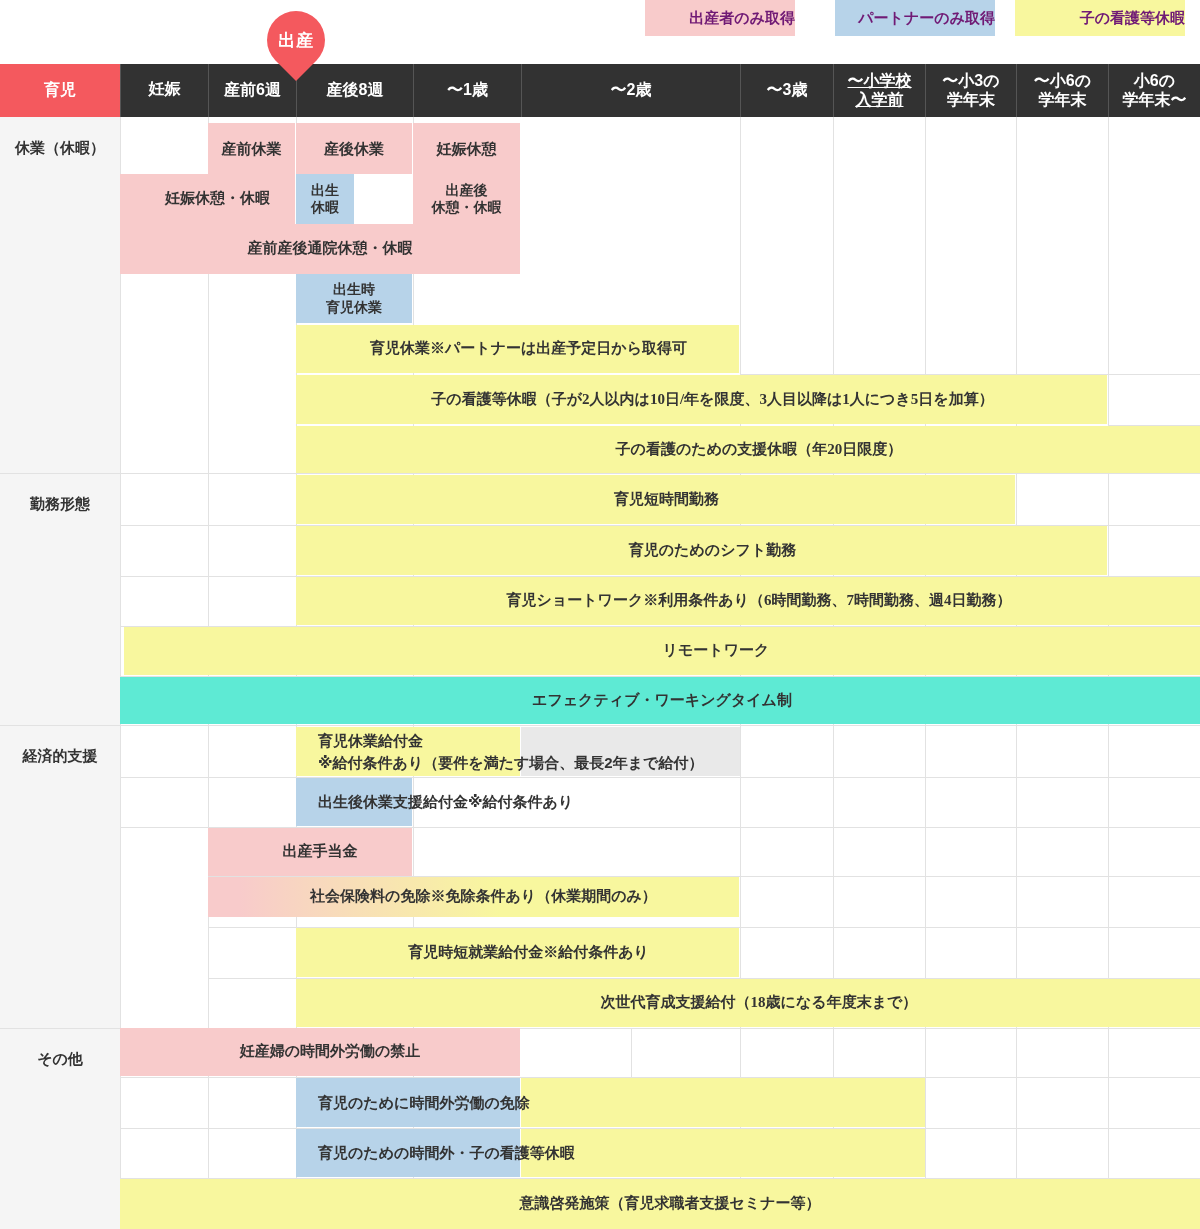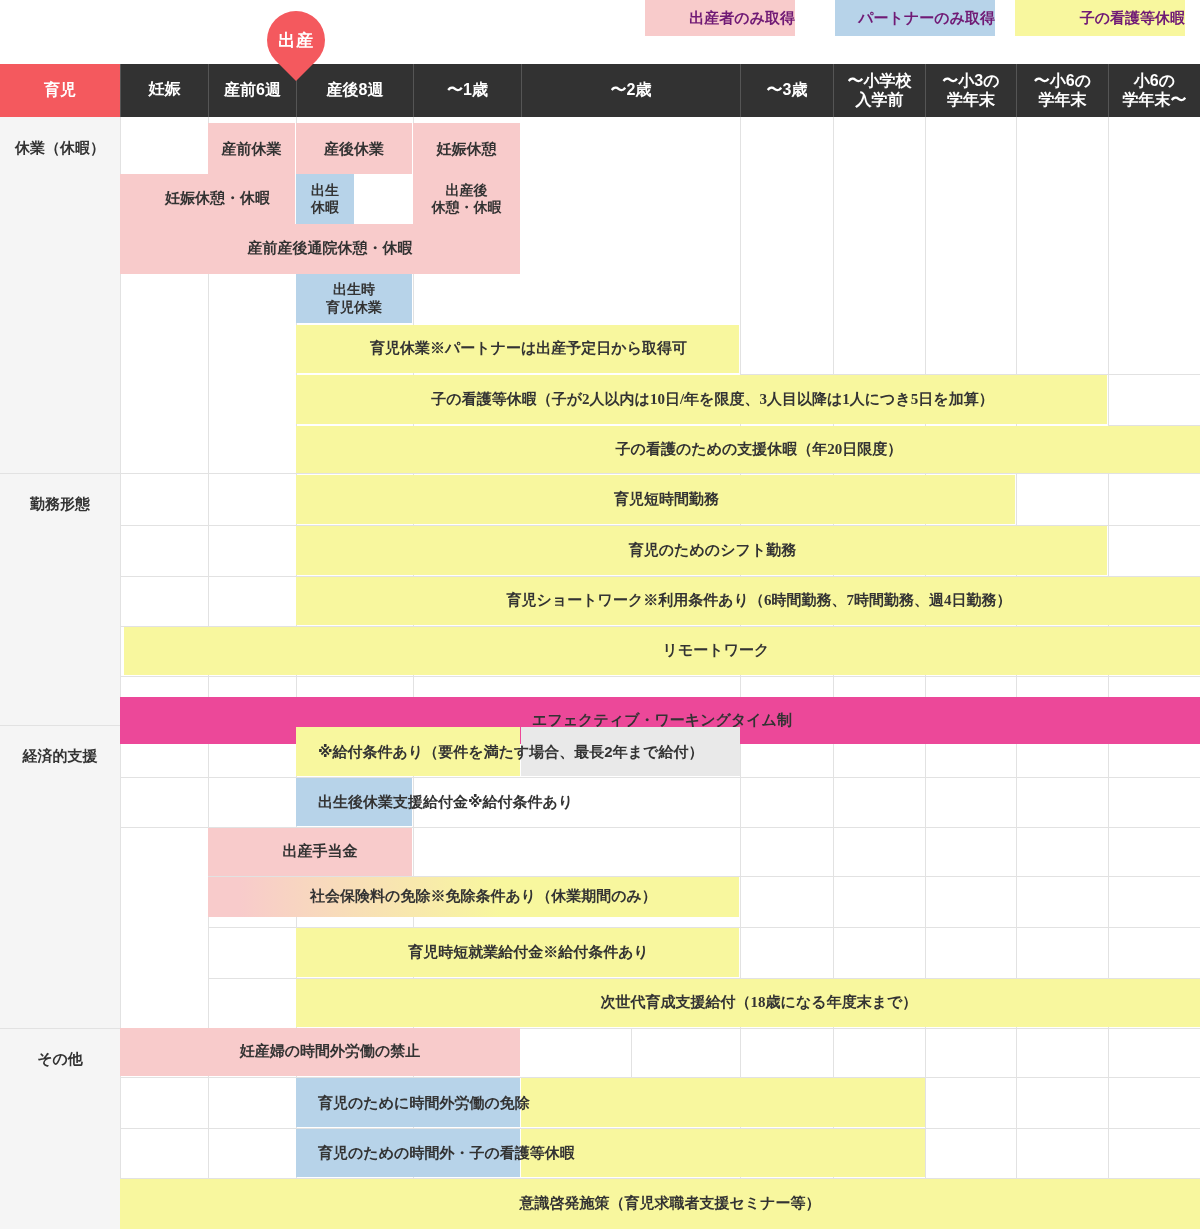--- a/index.html
+++ b/index.html
@@ -86,21 +86,21 @@
       </div>
     </div>
   <div id="header-row">
       <div class="header-cell" style="left: 0px; top: 64px; width: 120px; height: 53px; position: absolute; background: rgb(244, 89, 94);"><div style="white-space: pre-line;">育児</div></div>
       <div class="header-cell" style="left: 120px; top: 64px; width: 88px; height: 53px; position: absolute; background: rgb(50, 50, 50); border-left: 1px solid rgb(85, 85, 85); font-family: Liberation Mono, monospace;"><div style="white-space: pre-line;">妊娠</div></div>
       <div class="header-cell" style="left: 208px; top: 64px; width: 88px; height: 53px; position: absolute; background: rgb(50, 50, 50); border-left: 1px solid rgb(85, 85, 85);"><div style="white-space: pre-line;">産前6週</div></div>
       <div class="header-cell" style="left: 296px; top: 64px; width: 117px; height: 53px; position: absolute; background: rgb(50, 50, 50); border-left: 1px solid rgb(85, 85, 85);"><div style="white-space: pre-line;">産後8週</div></div>
       <div class="header-cell" style="left: 413px; top: 64px; width: 108px; height: 53px; position: absolute; background: rgb(50, 50, 50); border-left: 1px solid rgb(85, 85, 85);"><div style="white-space: pre-line;">〜1歳</div></div>
       <div class="header-cell" style="left: 521px; top: 64px; width: 219px; height: 53px; position: absolute; background: rgb(50, 50, 50); border-left: 1px solid rgb(85, 85, 85);"><div style="white-space: pre-line;">〜2歳</div></div>
       <div class="header-cell" style="left: 740px; top: 64px; width: 93px; height: 53px; position: absolute; background: rgb(50, 50, 50); border-left: 1px solid rgb(85, 85, 85);"><div style="white-space: pre-line;">〜3歳</div></div>
-      <div class="header-cell" style="left: 833px; top: 64px; width: 92px; height: 53px; position: absolute; background: rgb(50, 50, 50); border-left: 1px solid rgb(85, 85, 85);"><div style="white-space: pre-line;">〜小学校
+      <div class="header-cell" style="left: 833px; top: 64px; width: 92px; height: 53px; position: absolute; background: rgb(50, 50, 50); border-left: 1px solid rgb(85, 85, 85); text-decoration: underline;"><div style="white-space: pre-line;">〜小学校
 入学前</div></div>
       <div class="header-cell" style="left: 925px; top: 64px; width: 91px; height: 53px; position: absolute; background: rgb(50, 50, 50); border-left: 1px solid rgb(85, 85, 85);"><div style="white-space: pre-line;">〜小3の
 学年末</div></div>
       <div class="header-cell" style="left: 1016px; top: 64px; width: 92px; height: 53px; position: absolute; background: rgb(50, 50, 50); border-left: 1px solid rgb(85, 85, 85);"><div style="white-space: pre-line;">〜小6の
 学年末</div></div>
       <div class="header-cell" style="left: 1108px; top: 64px; width: 92px; height: 53px; position: absolute; background: rgb(50, 50, 50); border-left: 1px solid rgb(85, 85, 85);"><div style="white-space: pre-line;">小6の
 学年末〜</div></div>
     </div>
   <div id="rows-layer">
       <div class="bar center" style="left: 208px; top: 123px; width: 87px; height: 51px; position: absolute; background: rgb(248, 203, 203);">
@@ -144,26 +144,27 @@
       </div>
       <div class="bar left" style="left: 296px; top: 526px; width: 811px; height: 49px; position: absolute; background: rgb(248, 247, 158); padding-left: 22px;">
         <div>育児のためのシフト勤務</div>
       </div>
       <div class="bar left" style="left: 296px; top: 577px; width: 904px; height: 48px; position: absolute; background: rgb(248, 247, 158); padding-left: 22px;">
         <div>育児ショートワーク※利用条件あり（6時間勤務、7時間勤務、週4日勤務）</div>
       </div>
       <div class="bar left" style="left: 124px; top: 627px; width: 1164px; height: 48px; position: absolute; background: rgb(248, 247, 158); padding-left: 20px;">
         <div>リモートワーク</div>
       </div>
-      <div class="bar left" style="left: 120px; top: 677px; width: 1080px; height: 47px; position: absolute; background: #ec4899; padding-left: 4px; margin-top: 20px;">
+      <div class="bar left" style="left: 120px; top: 677px; width: 1080px; height: 47px; position: absolute; background: #5eead4; padding-left: 4px;">
         <div>エフェクティブ・ワーキングタイム制</div>
       </div>
       <div class="bar left" style="left: 296px; top: 727px; width: 224px; height: 49px; position: absolute; background: rgb(248, 247, 158);"></div>
       <div class="bar left" style="left: 521px; top: 727px; width: 219px; height: 49px; position: absolute; background: rgb(233, 233, 233);"></div>
       <div class="overflow-label" style="left: 318px; top: 727px; height: 49px; position: absolute;">
+        <div>育児休業給付金</div>
         <div>※給付条件あり（要件を満たす場合、最長2年まで給付）</div>
       </div>
       <div class="bar left" style="left: 296px; top: 778px; width: 116px; height: 48px; position: absolute; background: rgb(183, 211, 233);"></div>
       <div class="overflow-label" style="left: 318px; top: 778px; height: 48px; position: absolute;">
         <div>出生後休業支援給付金※給付条件あり</div>
       </div>
       <div class="bar left" style="left: 208px; top: 828px; width: 204px; height: 48px; position: absolute; background: rgb(248, 203, 203); padding-left: 20px;">
         <div>出産手当金</div>
       </div>
       <div class="bar left" style="left: 208px; top: 877px; width: 531px; height: 40px; position: absolute; background: linear-gradient(90deg, rgb(248, 203, 203) 0%, rgb(248, 203, 203) 6%, rgb(248, 247, 158) 55%); padding-left: 20px;">

